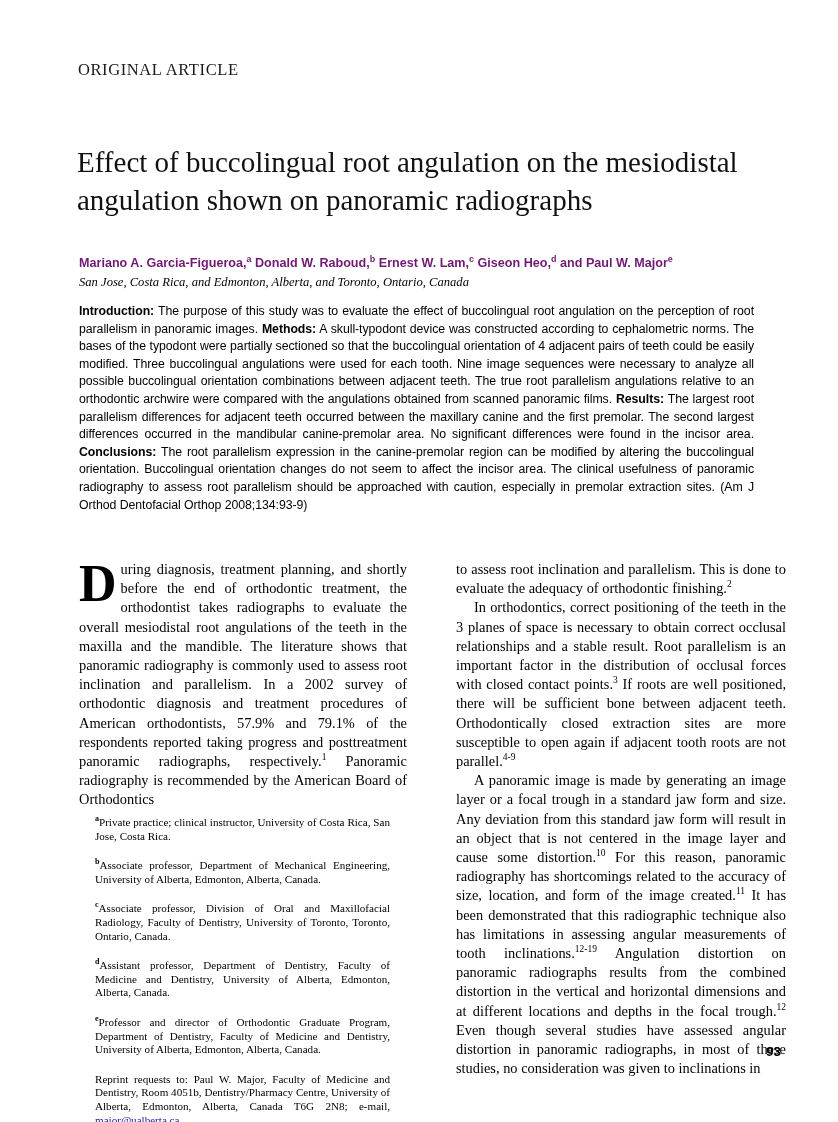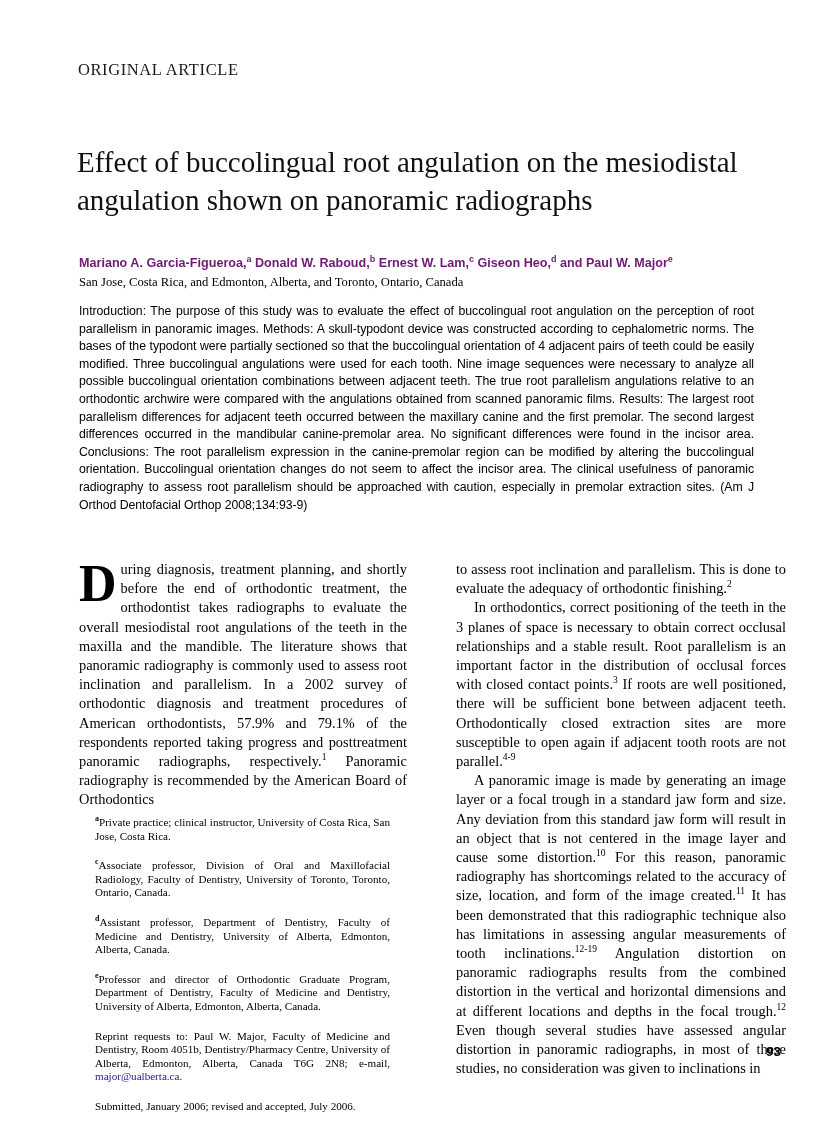--- a/index.html
+++ b/index.html
@@ -64,38 +64,39 @@
     vertical-align: super;
     line-height: 0;
   }
 
   .affil-line {
     position: absolute;
     left: 79px;
     top: 275px;
     width: 690px;
     font-family: "Liberation Serif", "DejaVu Serif", serif;
+    font-style: italic;
     font-size: 12.6px;
     color: #000;
   }
 
   
   .abstract {
     position: absolute;
     left: 79px;
     top: 303px;
     width: 675px;
     font-family: "Liberation Sans", "DejaVu Sans", sans-serif;
     font-size: 12.3px;
     line-height: 17.6px;
     text-align: justify;
     color: #000;
     letter-spacing: -0.05px;
   }
-  .abstract b { font-weight: 400; }
+  .abstract b { font-weight: 700; }
 
   
   .col {
     position: absolute;
     font-family: "Liberation Serif", "DejaVu Serif", serif;
     font-size: 14.4px;
     line-height: 19.2px;
     text-align: justify;
     color: #000;
   }
@@ -175,20 +176,21 @@
     </div>
 
   <div class="col col-right">
       <p class="first">to assess root inclination and parallelism. This is done to evaluate the adequacy of orthodontic finishing.<sup class="ref">2</sup></p>
       <p>In orthodontics, correct positioning of the teeth in the 3 planes of space is necessary to obtain correct occlusal relationships and a stable result. Root parallelism is an important factor in the distribution of occlusal forces with closed contact points.<sup class="ref">3</sup> If roots are well positioned, there will be sufficient bone between adjacent teeth. Orthodontically closed extraction sites are more susceptible to open again if adjacent tooth roots are not parallel.<sup class="ref">4-9</sup></p>
       <p>A panoramic image is made by generating an image layer or a focal trough in a standard jaw form and size. Any deviation from this standard jaw form will result in an object that is not centered in the image layer and cause some distortion.<sup class="ref">10</sup> For this reason, panoramic radiography has shortcomings related to the accuracy of size, location, and form of the image created.<sup class="ref">11</sup> It has been demonstrated that this radiographic technique also has limitations in assessing angular measurements of tooth inclinations.<sup class="ref">12-19</sup> Angulation distortion on panoramic radiographs results from the combined distortion in the vertical and horizontal dimensions and at different locations and depths in the focal trough.<sup class="ref">12</sup> Even though several studies have assessed angular distortion in panoramic radiographs, in most of these studies, no consideration was given to inclinations in</p>
     </div>
 
   <div class="footnotes">
       <p><sup>a</sup>Private practice; clinical instructor, University of Costa Rica, San Jose, Costa Rica.</p>
+      <p><sup>b</sup>Associate professor, Department of Mechanical Engineering, University of Alberta, Edmonton, Alberta, Canada.</p>
       <p><sup>c</sup>Associate professor, Division of Oral and Maxillofacial Radiology, Faculty of Dentistry, University of Toronto, Toronto, Ontario, Canada.</p>
       <p><sup>d</sup>Assistant professor, Department of Dentistry, Faculty of Medicine and Dentistry, University of Alberta, Edmonton, Alberta, Canada.</p>
       <p><sup>e</sup>Professor and director of Orthodontic Graduate Program, Department of Dentistry, Faculty of Medicine and Dentistry, University of Alberta, Edmonton, Alberta, Canada.</p>
       <p>Reprint requests to: Paul W. Major, Faculty of Medicine and Dentistry, Room 4051b, Dentistry/Pharmacy Centre, University of Alberta, Edmonton, Alberta, Canada T6G 2N8; e-mail, <span class="email">major@ualberta.ca</span>.</p>
       <p>Submitted, January 2006; revised and accepted, July 2006.</p>
       <p>0889-5406/$34.00</p>
       <p>Copyright © 2008 by the American Association of Orthodontists.</p>
       <p>doi:10.1016/j.these.2006.07.034</p>
     </div>
 

